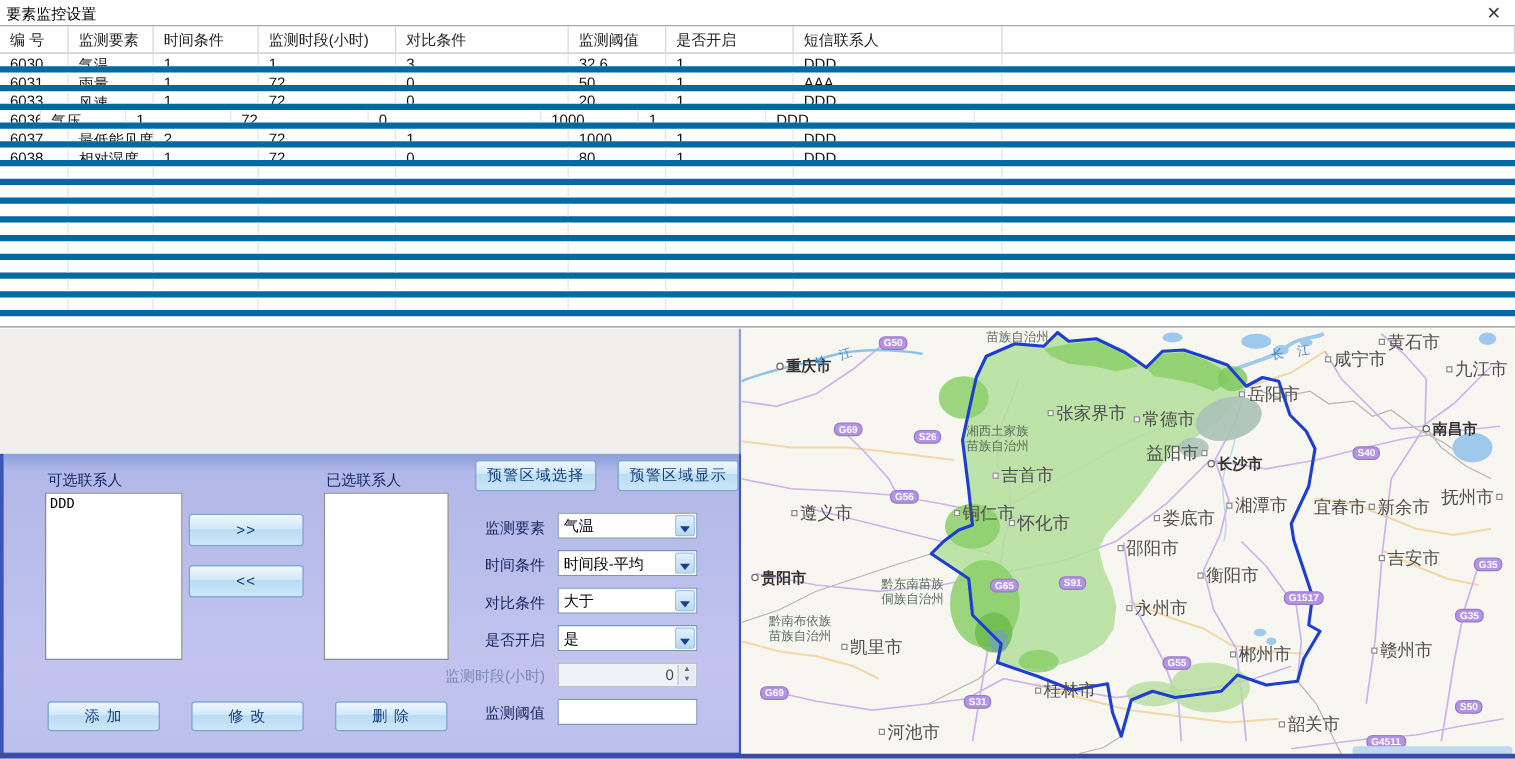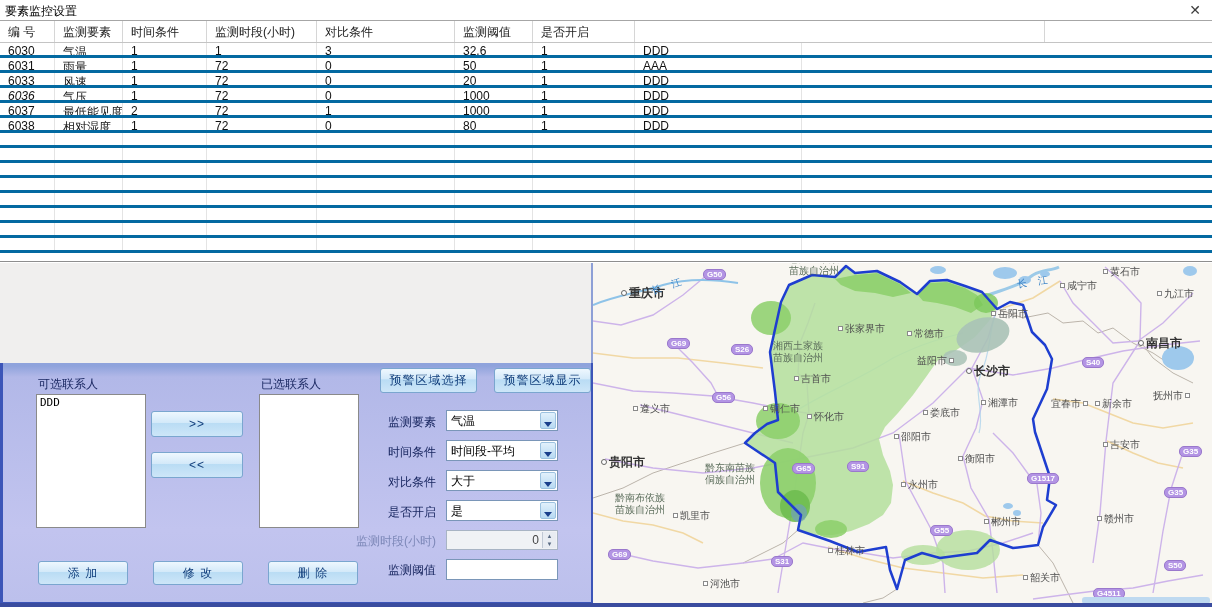--- a/index.html
+++ b/index.html
@@ -9,21 +9,21 @@
   
   .titlebar { position:absolute; left:0; top:0; width:1212px; height:20px; background:#fff; }
   .title { position:absolute; left:5px; top:3px; font-size:12px; color:#000; }
   .close { position:absolute; right:8px; top:2px; width:18px; height:16px; font-size:14px; color:#3c3c3c;
            text-align:center; line-height:16px; cursor:pointer; }
   .winbottom { position:absolute; left:0; top:603px; width:1212px; height:4px; background:#3a4c9f; }
 
   
   .tablewrap { position:absolute; left:0; top:20px; width:1212px; height:242px; background:#fff;
                border-top:1px solid #a6a6a6; border-bottom:1px solid #8e8e8e; overflow:hidden; }
-  .trow { display:flex; height:15px; border-bottom:3px solid #0369a1; }
+  .trow { display:flex; height:15px; border-bottom:5px solid #0369a1; }
   .trow.header { height:22px; border-bottom:1px solid #c4c4c4; }
   .tcell { padding:1px 0 0 8px; font-size:12px; color:#111; white-space:nowrap; overflow:hidden;
            border-right:1px solid #e4e4e4; }
   .trow.header .tcell { font-size:12px; color:#222; padding-top:3px; border-right:1px solid #d6d6d6; }
   .tcell.fill { border-right:none; }
 
   
   .graypane { position:absolute; left:0; top:263px; width:593px; height:100px; background:#f0efee;
               border-right:2px solid #8ea0d6; }
 
@@ -49,21 +49,21 @@
   .spin { position:absolute; width:112px; height:20px; background:#f0f2f5; border:1px solid #a8b4c4; }
   .spin .val { position:absolute; right:18px; top:2px; font-size:12px; color:#444; }
   .spin .arrows { position:absolute; right:1px; top:1px; bottom:1px; width:14px; background:#e8ecf2;
          border-left:1px solid #c0c8d4; font-size:6px; color:#5a6b84; text-align:center; line-height:8px; cursor:pointer; }
   .tinput { position:absolute; width:112px; height:21px; background:#fff; border:1px solid #7a96b8;
          font-size:12px; padding:0 3px; color:#000; }
 
   
   .map { position:absolute; left:593px; top:263px; width:619px; height:344px; background:#f8f6f1; overflow:hidden; }
   .map svg { position:absolute; left:0; top:0; }
-  .city { position:absolute; font-size:10px; color:#4e4e4e; white-space:nowrap; }
+  .city { position:absolute; font-size:14px; color:#4e4e4e; white-space:nowrap; }
   .city .sq { display:inline-block; width:5px; height:5px; background:#fff; border:1px solid #8a8a8a;
               margin:0 2px 1px 0; vertical-align:middle; }
   .city.r .sq { margin:0 0 1px 2px; }
   .city.major { font-size:12px; color:#333; font-weight:bold; }
   .city.major .sq { width:6px; height:6px; border:1px solid #666; border-radius:50%; }
   .district { position:absolute; font-size:10px; color:#5c6e5c; text-align:center; line-height:12px; white-space:nowrap; }
   .badge { position:absolute; height:11px; padding:0 3px; background:#b394e4; border:1px solid #9a78cc;
            border-radius:5px; color:#fff; font-size:8px; font-weight:bold; line-height:10px; }
   .riverlabel { position:absolute; font-size:10px; color:#3d85c8; letter-spacing:4px; white-space:nowrap; }
   .mapscroll { position:absolute; left:489px; top:334px; width:128px; height:7px; background:#bed9f0; border-radius:3px; }
@@ -78,20 +78,21 @@
 
 <div class="tablewrap">
     <div class="trow header">
       <div class="tcell" style="width: 55px;">编 号</div>
       <div class="tcell" style="width: 68px;">监测要素</div>
       <div class="tcell" style="width: 84px;">时间条件</div>
       <div class="tcell" style="width: 110px;">监测时段(小时)</div>
       <div class="tcell" style="width: 138px;">对比条件</div>
       <div class="tcell" style="width: 78px;">监测阈值</div>
       <div class="tcell" style="width: 102px;">是否开启</div>
+      <div class="tcell" style="width: 167px;">短信联系人</div>
       <div class="tcell fill" style="width: 410px;"></div>
     </div>
     <div class="trow">
       <div class="tcell" style="width: 55px;">6030</div>
       <div class="tcell" style="width: 68px;">气温</div>
       <div class="tcell" style="width: 84px;">1</div>
       <div class="tcell" style="width: 110px;">1</div>
       <div class="tcell" style="width: 138px;">3</div>
       <div class="tcell" style="width: 78px;">32.6</div>
       <div class="tcell" style="width: 102px;">1</div>
@@ -114,21 +115,21 @@
       <div class="tcell" style="width: 68px;">风速</div>
       <div class="tcell" style="width: 84px;">1</div>
       <div class="tcell" style="width: 110px;">72</div>
       <div class="tcell" style="width: 138px;">0</div>
       <div class="tcell" style="width: 78px;">20</div>
       <div class="tcell" style="width: 102px;">1</div>
       <div class="tcell" style="width: 167px;">DDD</div>
       <div class="tcell fill" style="width: 410px;"></div>
     </div>
     <div class="trow">
-      <div class="tcell" style="width: 55px; font-style: italic;">6036</div>
+      <div class="tcell" style="width: 33px;">6036</div>
       <div class="tcell" style="width: 68px;">气压</div>
       <div class="tcell" style="width: 84px;">1</div>
       <div class="tcell" style="width: 110px;">72</div>
       <div class="tcell" style="width: 138px;">0</div>
       <div class="tcell" style="width: 78px;">1000</div>
       <div class="tcell" style="width: 102px;">1</div>
       <div class="tcell" style="width: 167px;">DDD</div>
       <div class="tcell fill" style="width: 410px;"></div>
     </div>
     <div class="trow">

